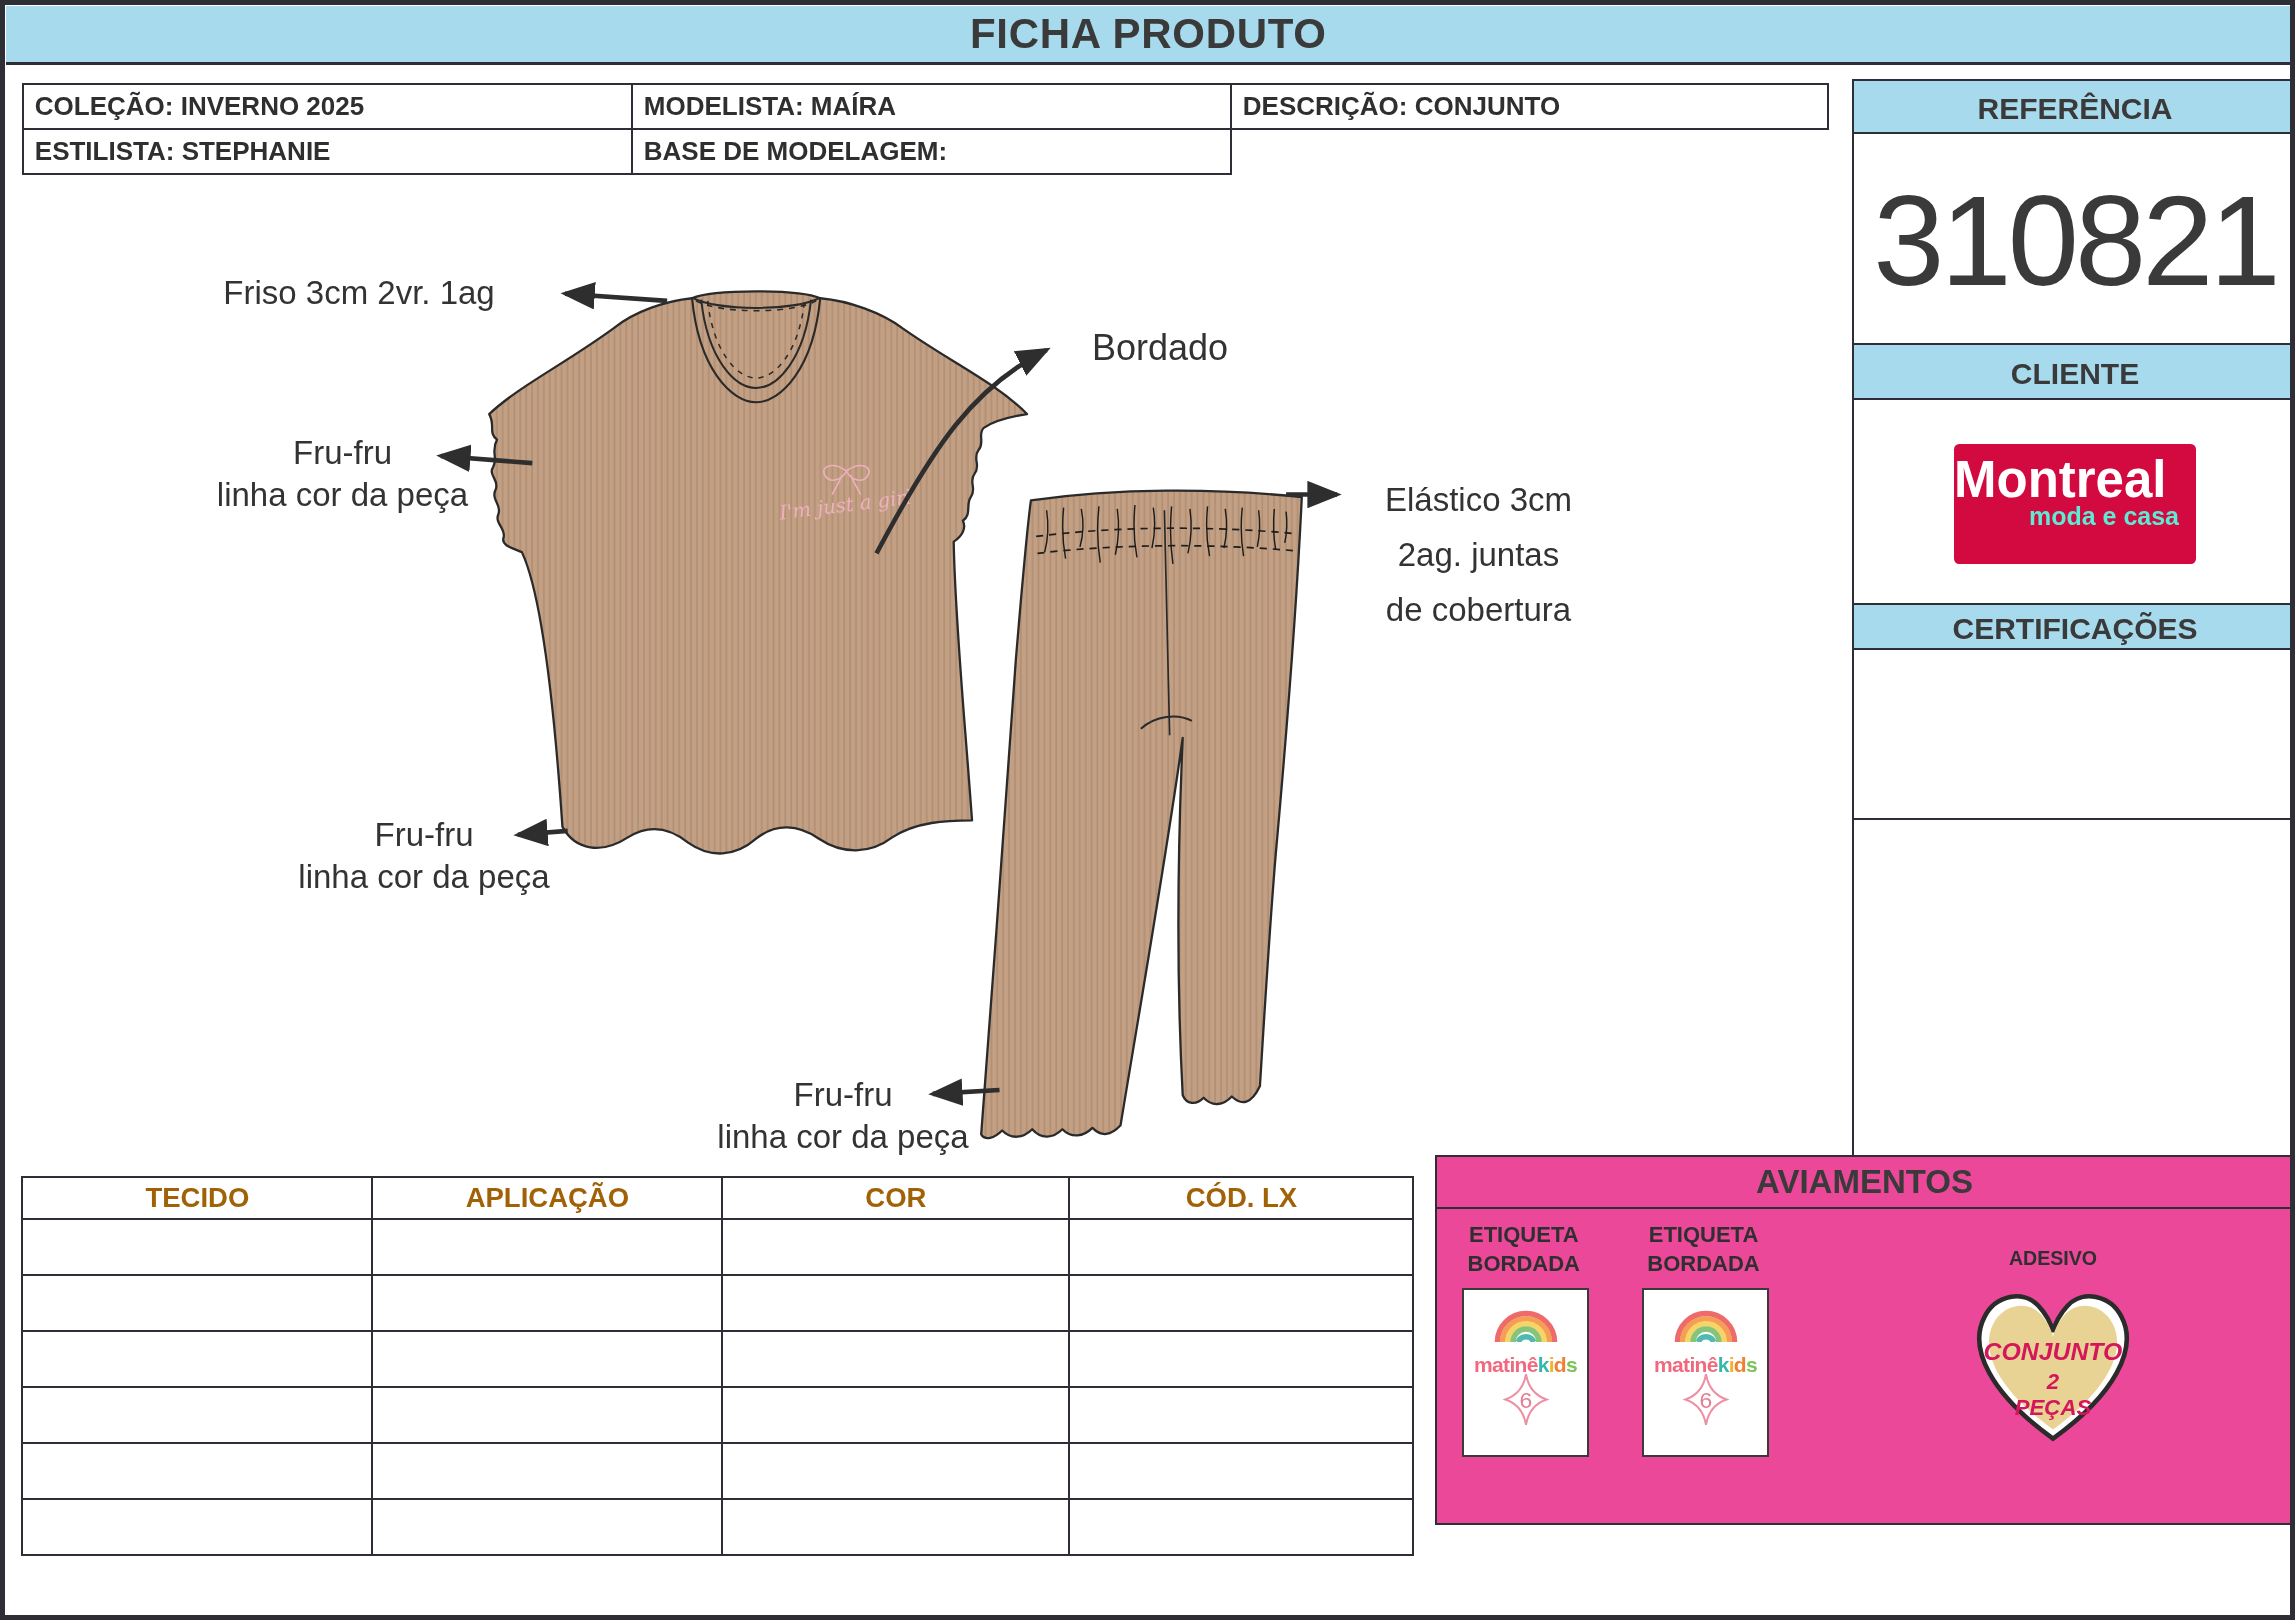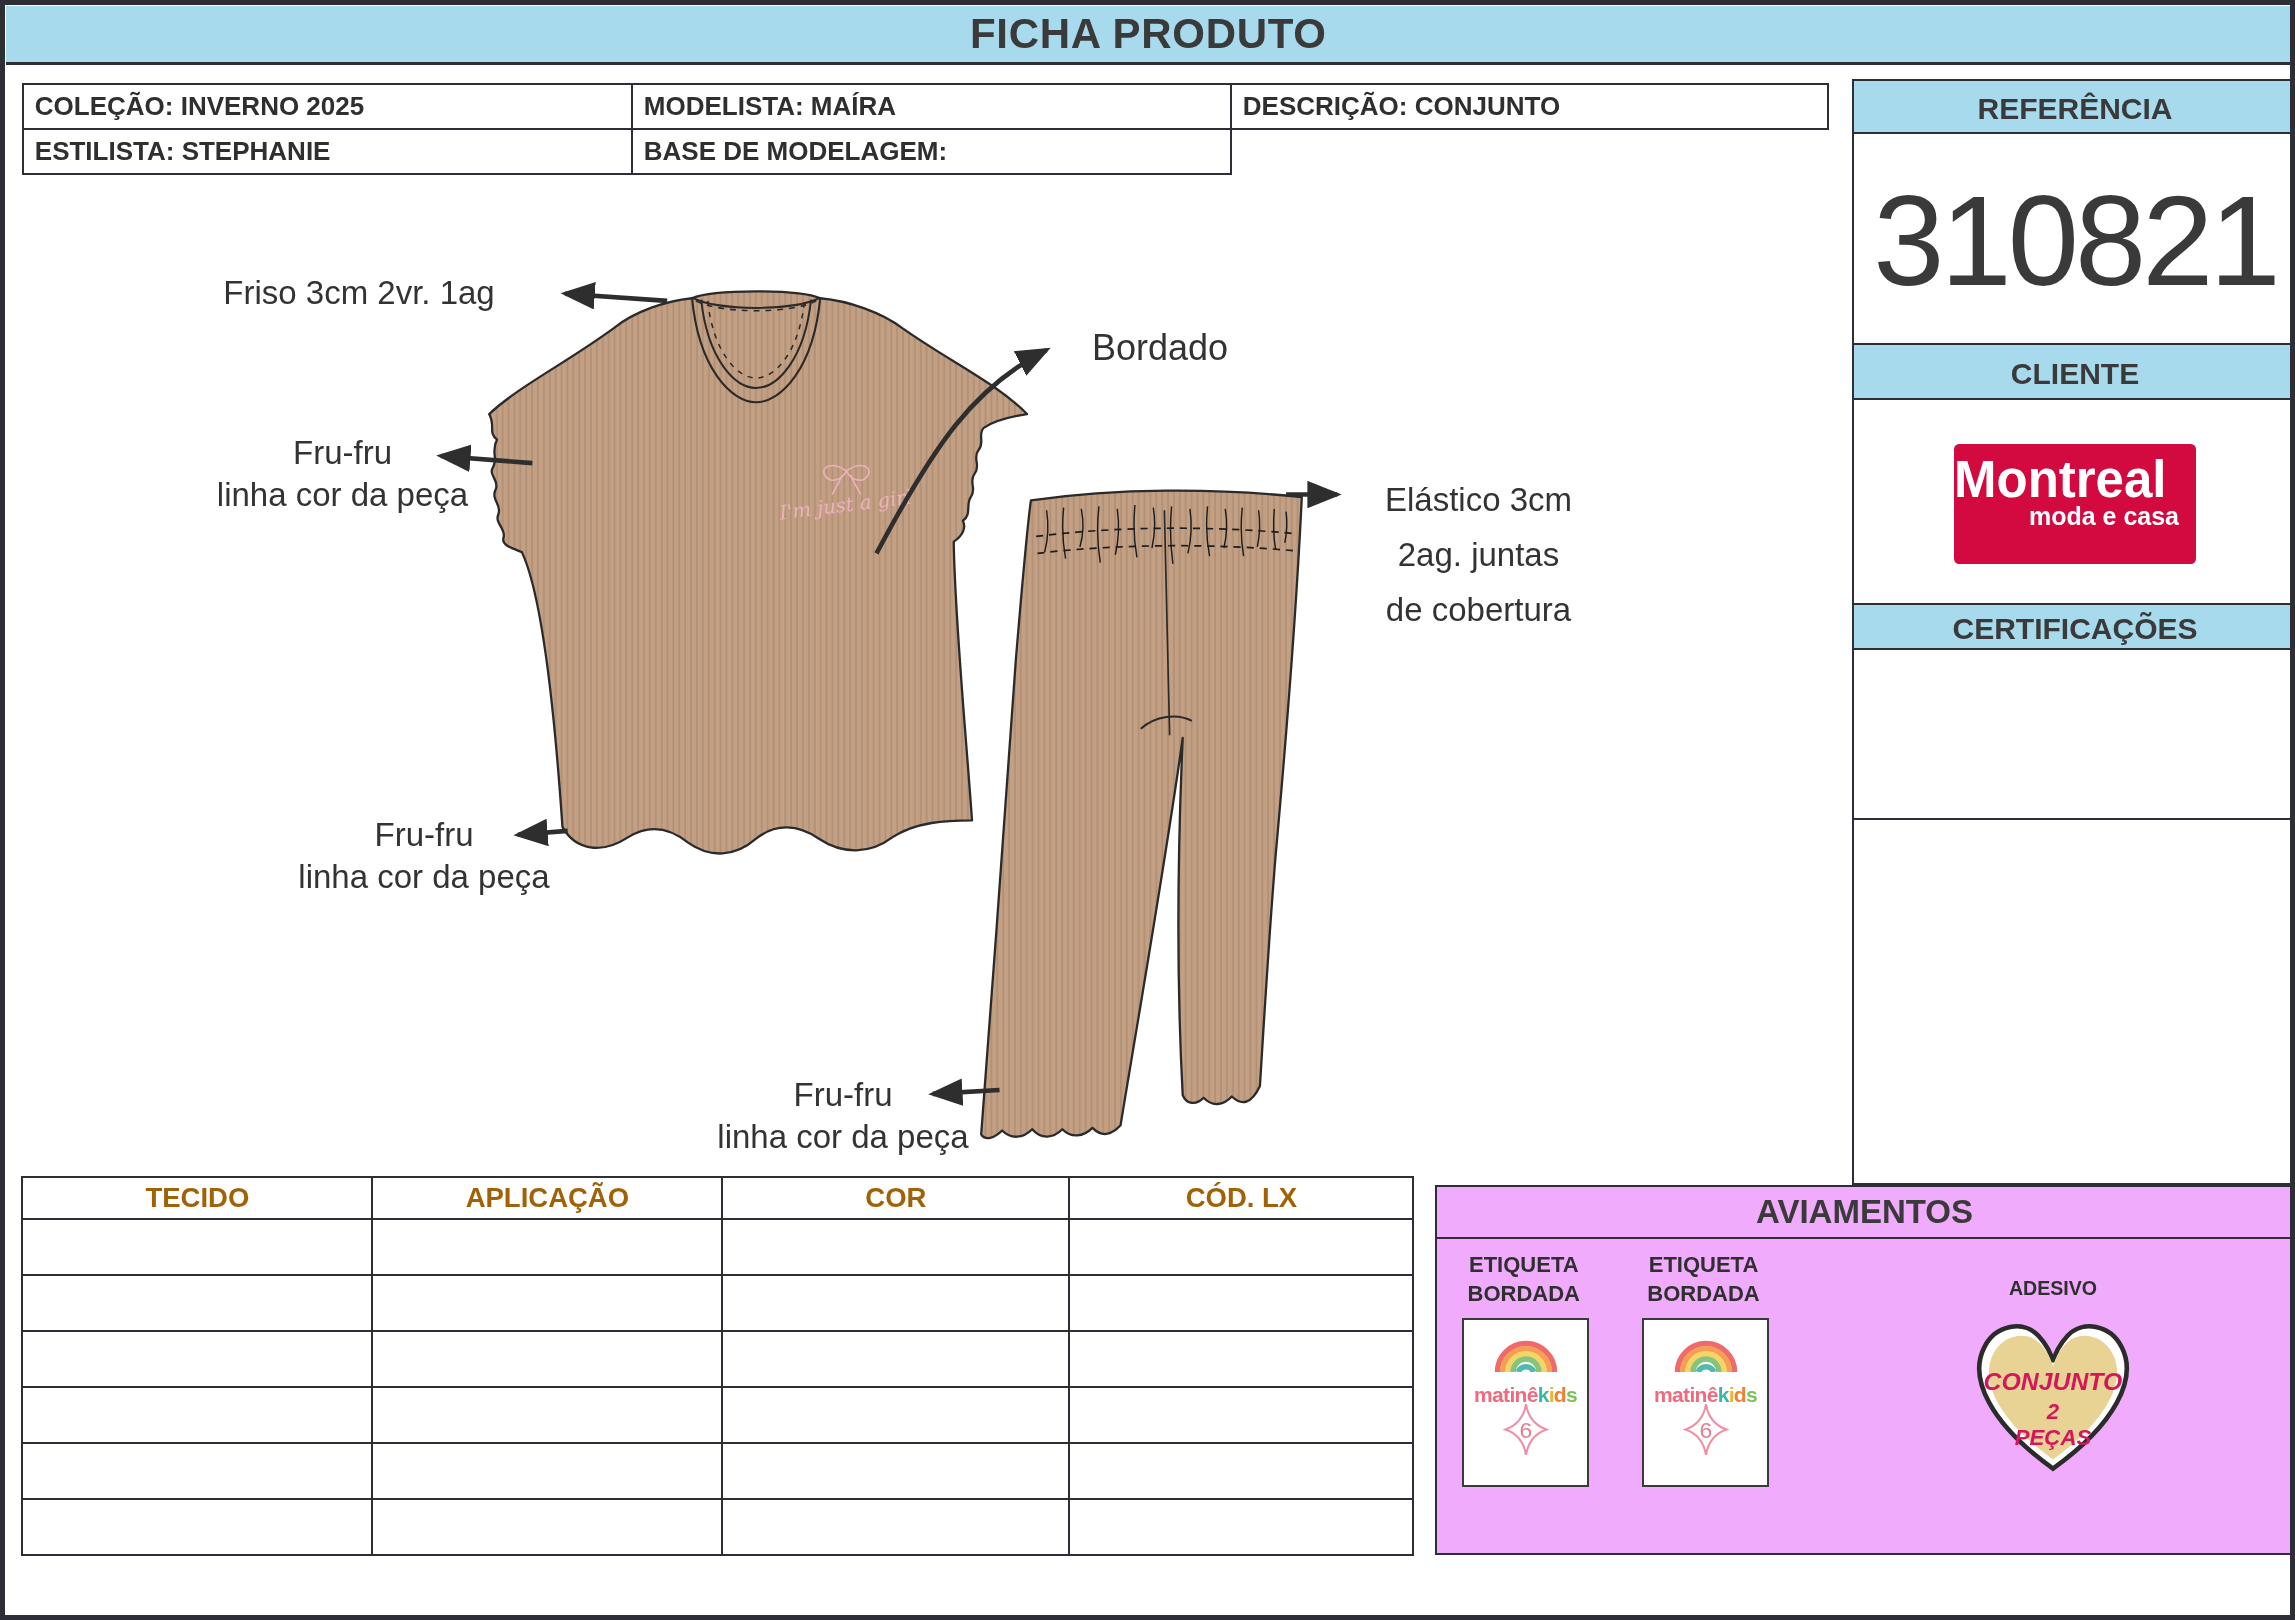--- a/index.html
+++ b/index.html
@@ -22,30 +22,30 @@
   
   .sidebar{left:1847px;top:74px;width:442px;height:1102px;}
   .sb{position:absolute;left:0;width:442px;border:2px solid #2e2e36;background:#fff;}
   .sb.blue{background:#a7daed;display:flex;align-items:center;justify-content:center;
            font-size:30px;font-weight:bold;color:#3a3a3a;}
   .ref-num{display:flex;align-items:center;justify-content:center;
            font-size:128px;letter-spacing:-3.9px;color:#3a3a3a;}
   .logo-box{display:flex;align-items:center;justify-content:center;}
   .mlogo{width:242px;height:120px;background:#d20a3f;border-radius:5.2px;}
   .mlogo .m-name{font-size:51px;font-weight:bold;color:#fff;margin-top:10.5px;line-height:52px;}
-  .mlogo .m-tag{font-size:25px;font-weight:bold;color:#ffffff;text-align:right;padding-right:17px;margin-top:-3.9px;}
+  .mlogo .m-tag{font-size:25px;font-weight:bold;color:#5eead4;text-align:right;padding-right:17px;margin-top:-3.9px;}
 
   
   table.materials{position:absolute;left:16.4px;top:1171px;border-collapse:collapse;table-layout:fixed;}
   table.materials th,table.materials td{border:2.3px solid #2e2e36;background:#fff;text-align:center;vertical-align:middle;}
   table.materials th{height:38px;font-size:27.5px;font-weight:bold;color:#a16207;}
   table.materials td{height:52px;font-size:25px;font-weight:normal;color:#333;}
 
   
-  .avia-box{left:1430px;top:1180px;width:859px;height:370px;border:2.6px solid #2e2e36;background:#f0abfc;}
+  .avia-box{left:1430px;top:1150px;width:859px;height:370px;border:2.6px solid #2e2e36;background:#ec4899;}
   .avia-head{position:absolute;left:0;top:0;width:100%;height:50px;border-bottom:2.6px solid #2e2e36;
              display:flex;align-items:center;justify-content:center;font-size:33px;font-weight:bold;color:#3a3a3a;}
   .etq-label{position:absolute;width:137px;text-align:center;font-size:22px;font-weight:bold;line-height:29px;color:#2f2f2f;}
   .etq-box{position:absolute;width:123px;height:165px;border:2.3px solid #3a3a3a;background:#fff;text-align:center;}
   .brand-line{position:absolute;left:0;top:63px;width:100%;font-size:21px;font-weight:bold;letter-spacing:-0.7px;}
   .adesivo-label{position:absolute;width:170px;text-align:center;font-size:19.6px;font-weight:bold;color:#2f2f2f;}
 
   
   .ann{position:absolute;font-size:33px;color:#333;line-height:42px;text-align:center;white-space:nowrap;}
   .ann.left{text-align:left;margin-left:15px;}

